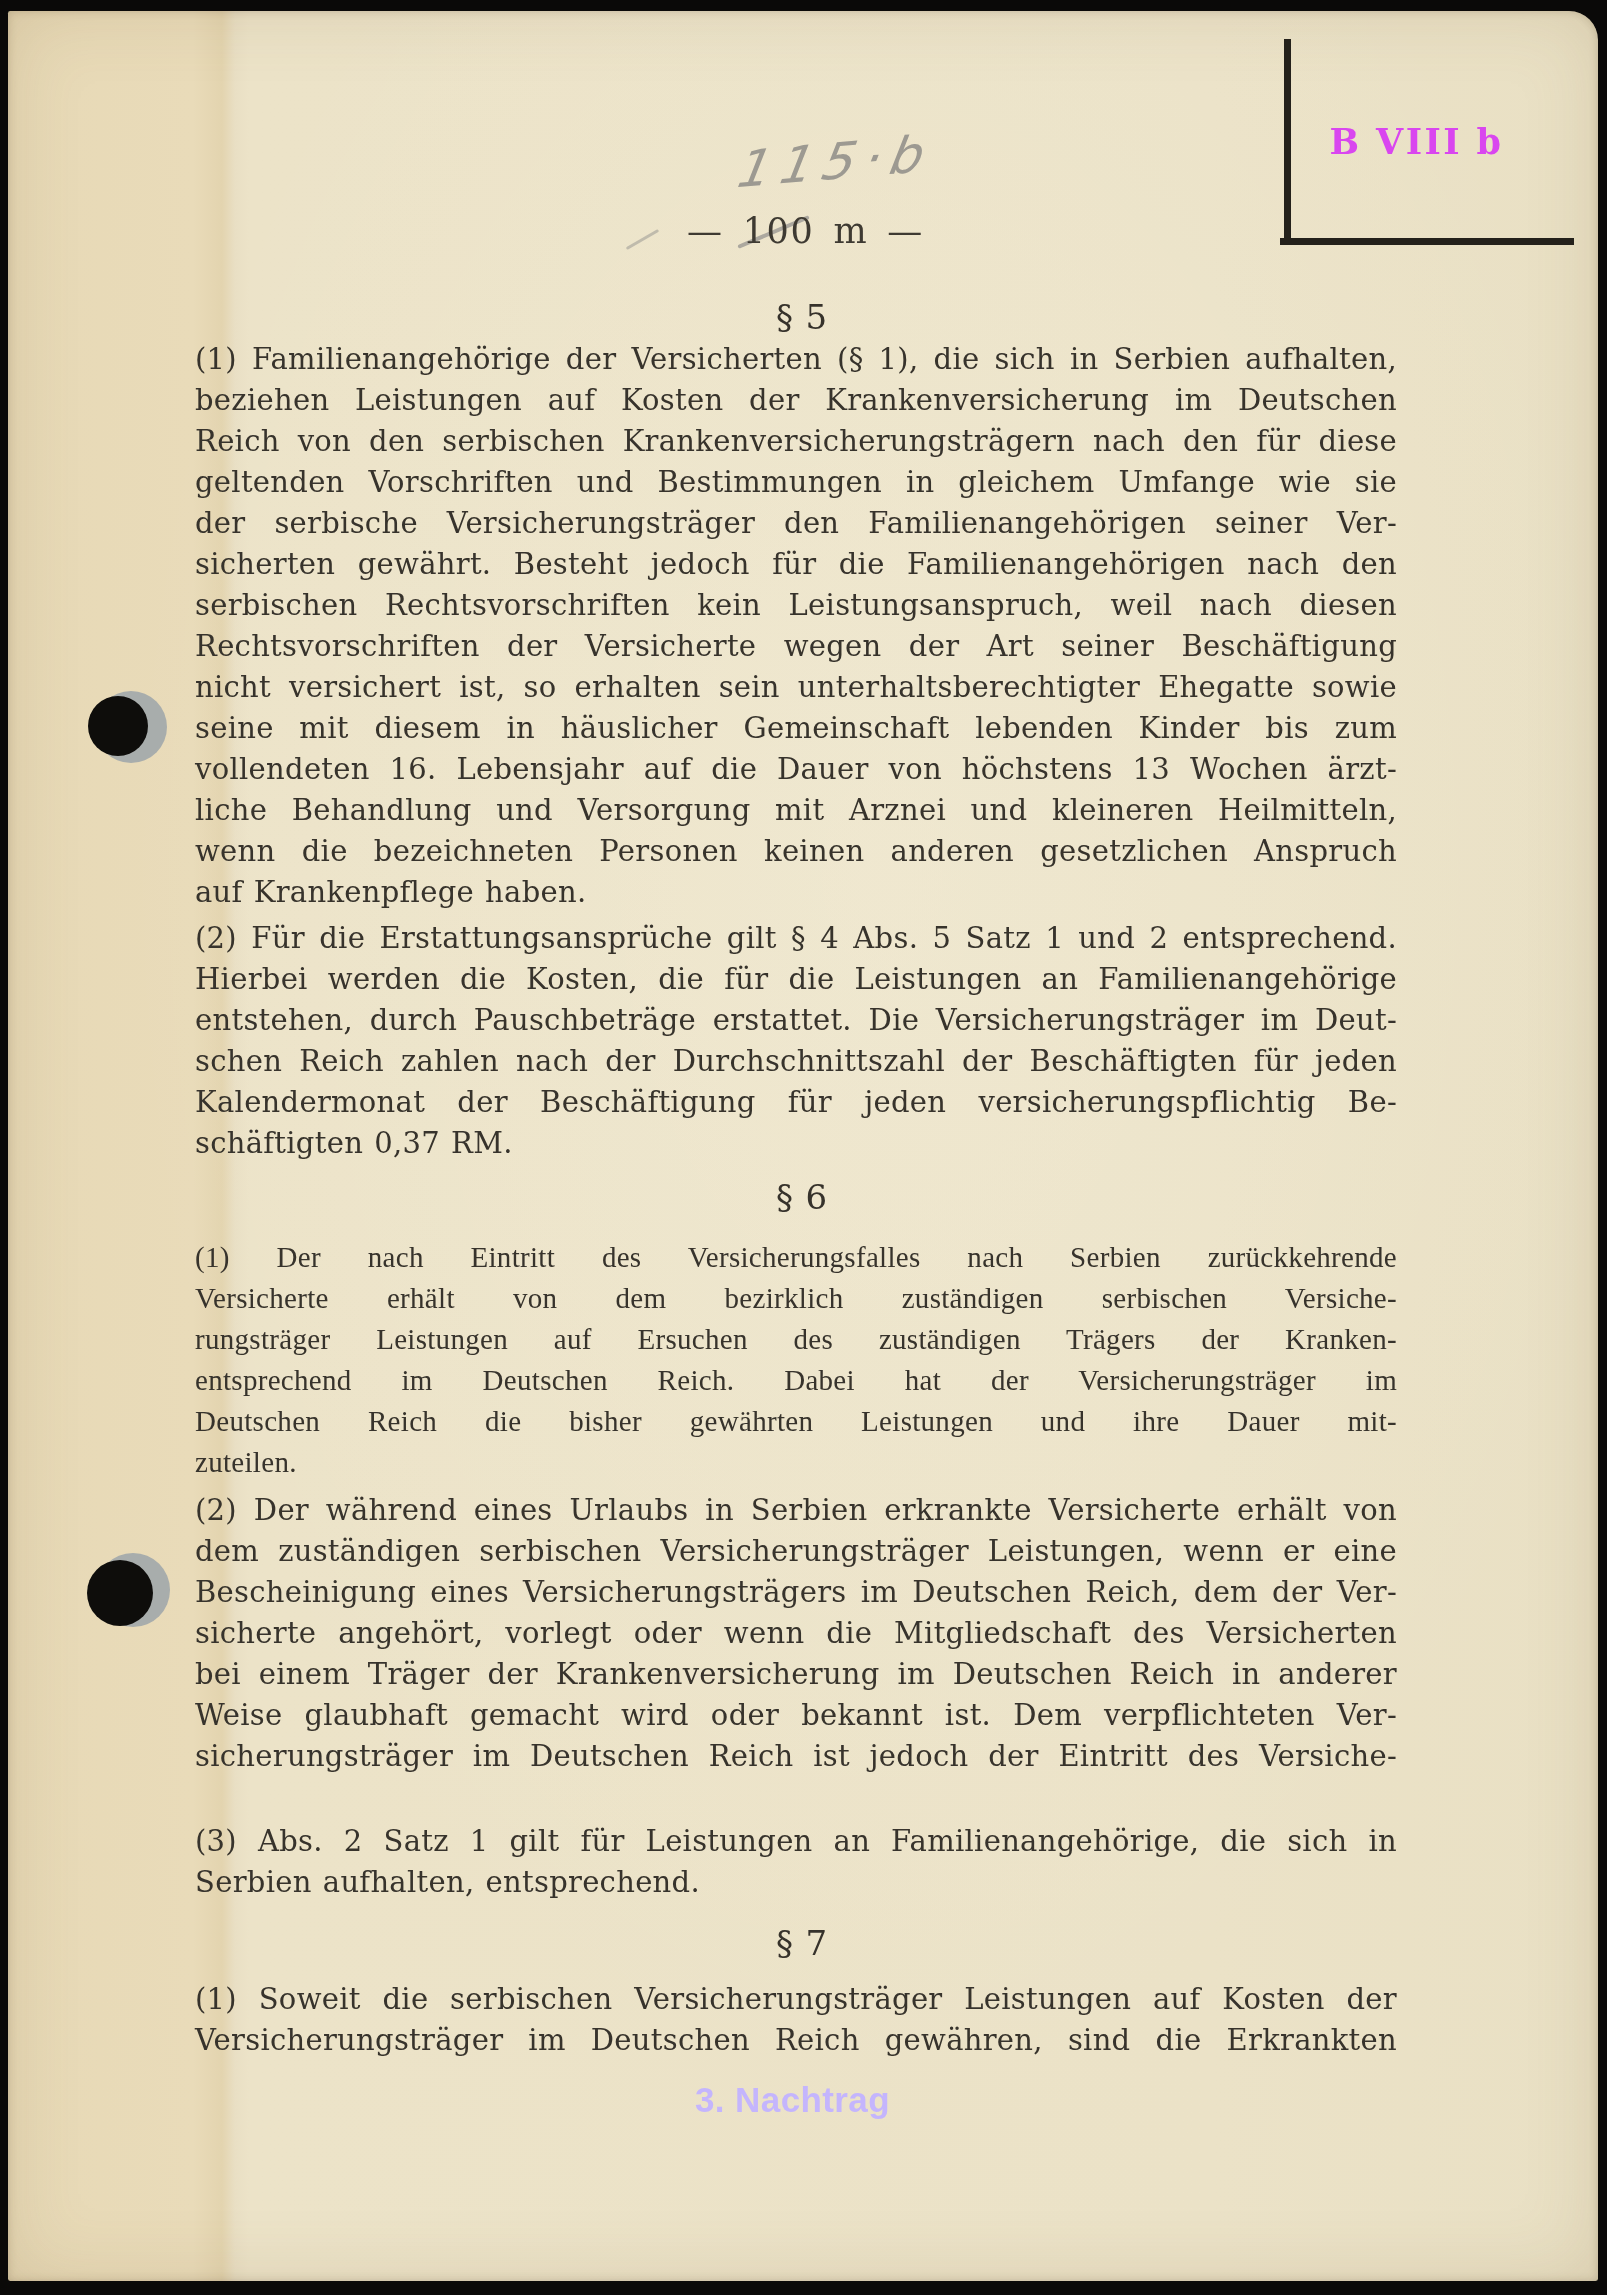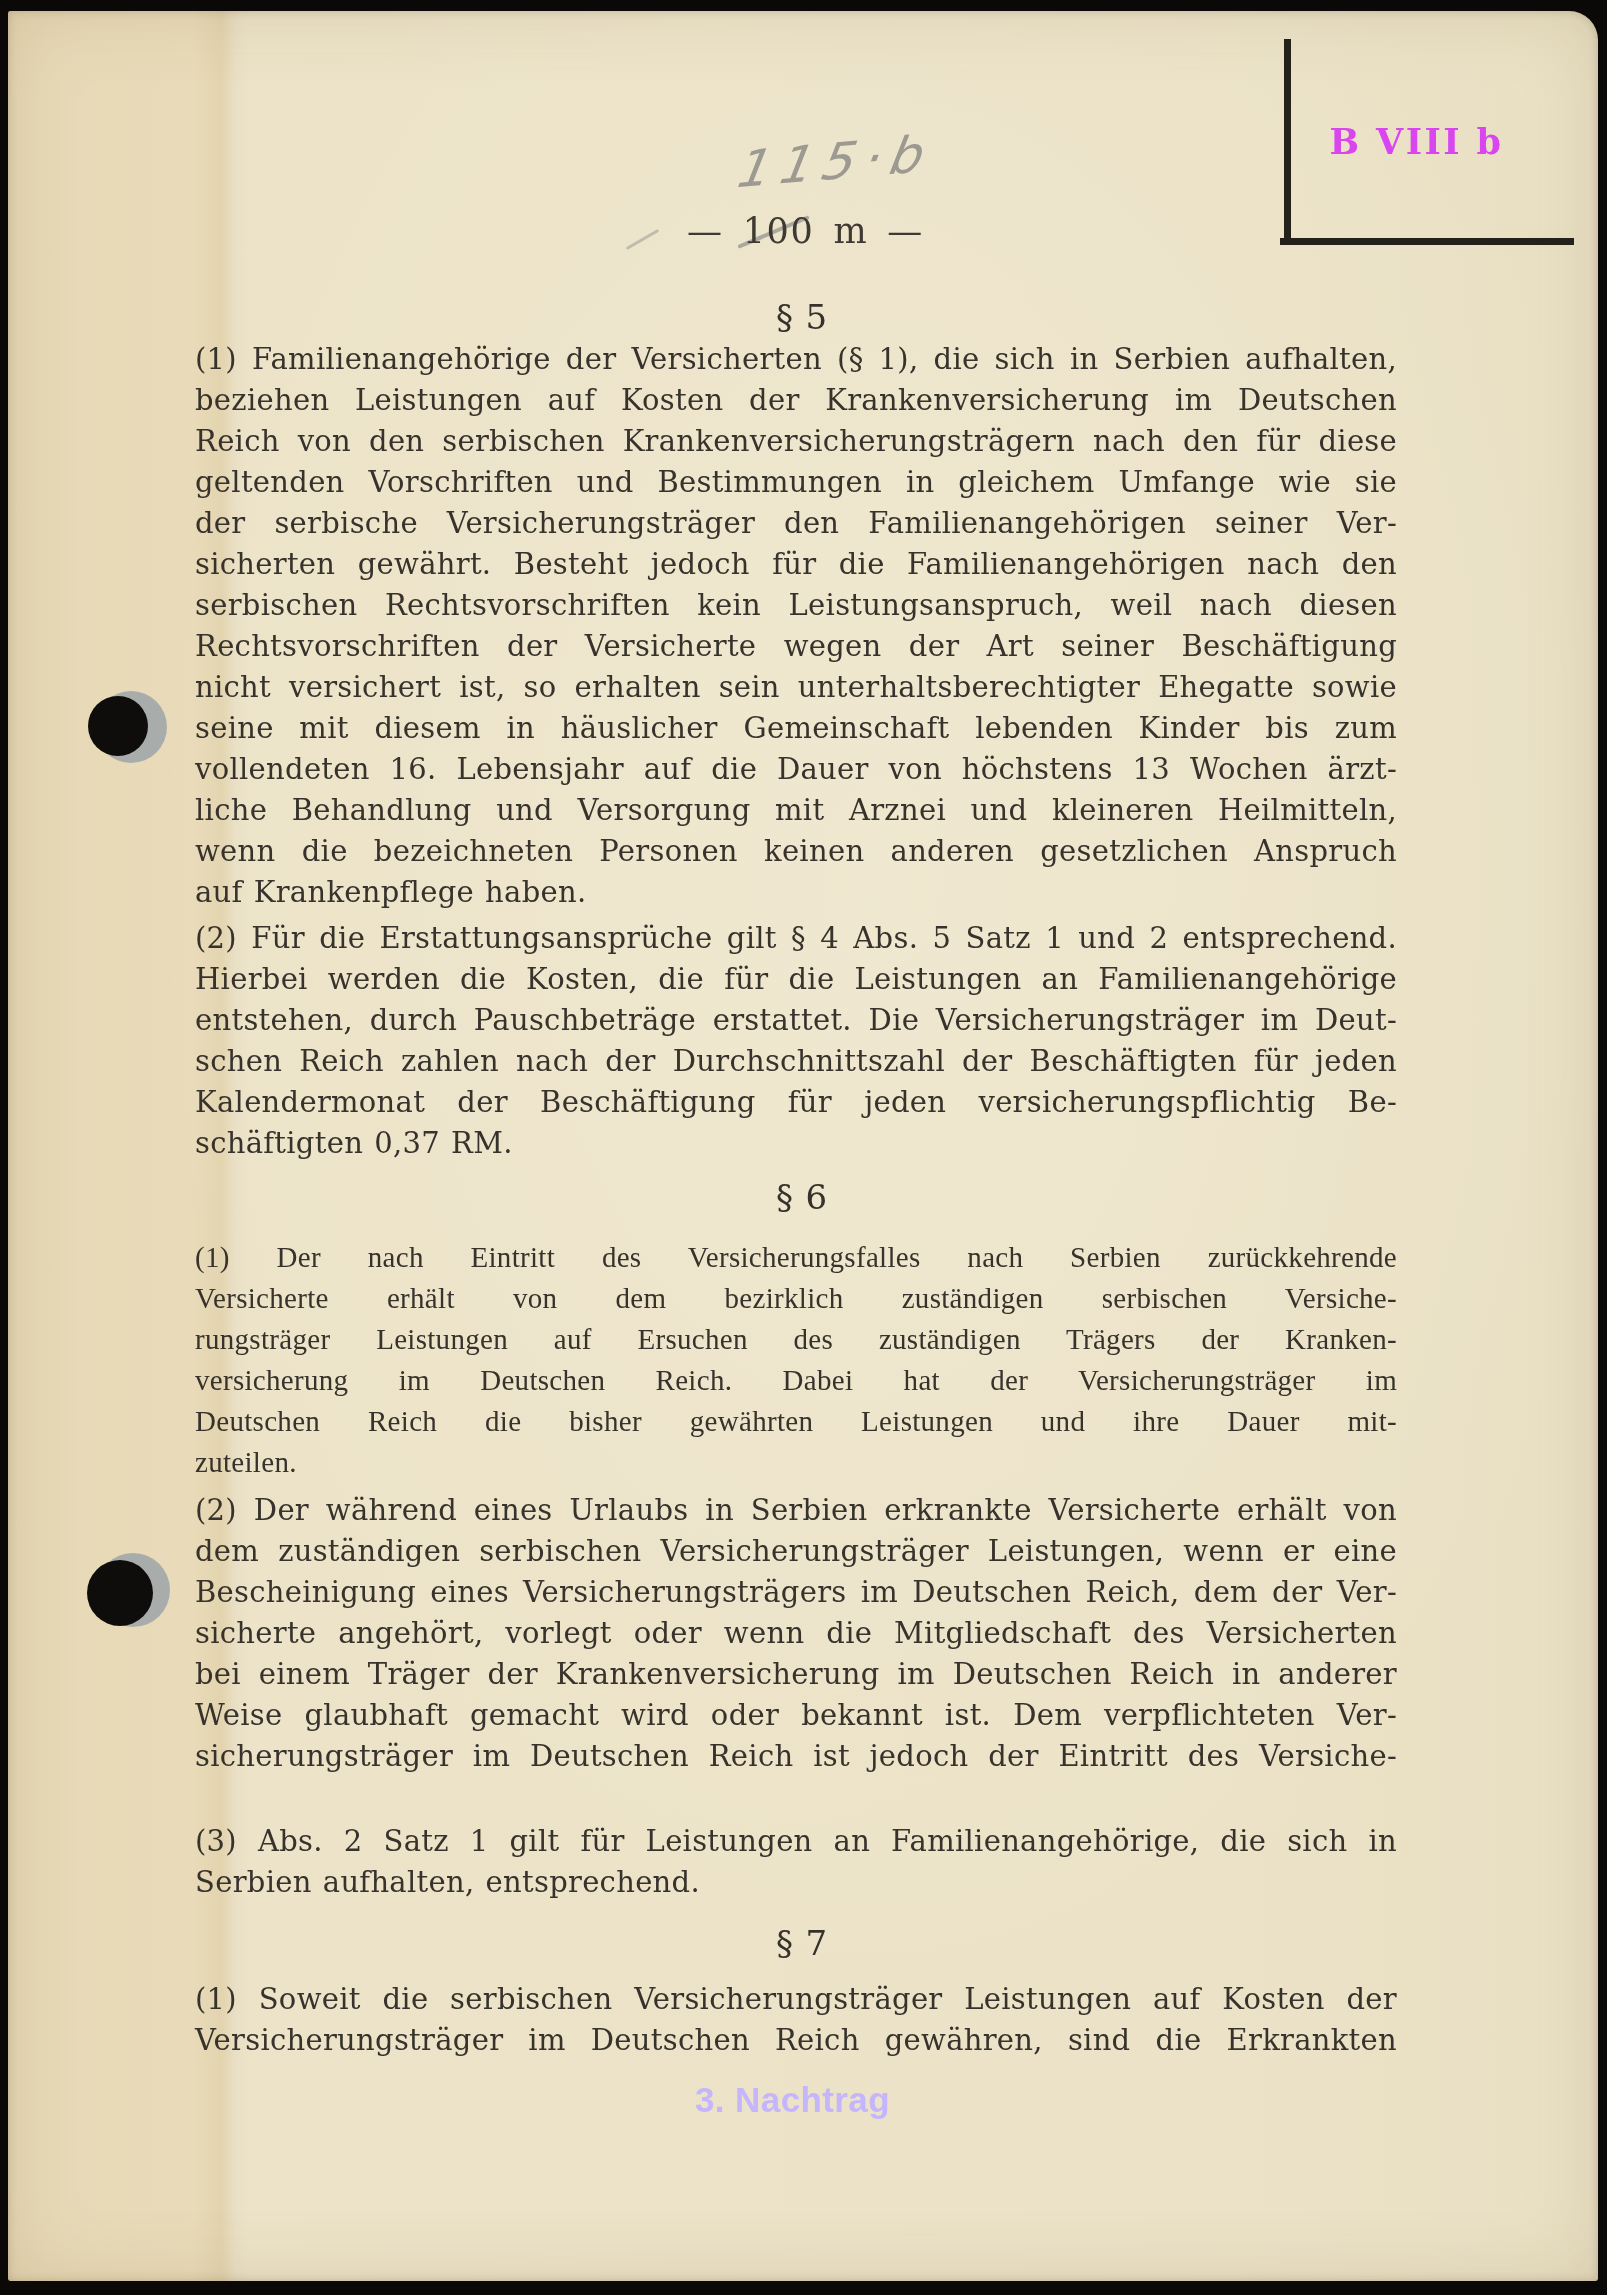--- a/index.html
+++ b/index.html
@@ -127,21 +127,21 @@
         <div class="tline">entstehen, durch Pauschbeträge erstattet. Die Versicherungsträger im Deut-</div>
         <div class="tline">schen Reich zahlen nach der Durchschnittszahl der Beschäftigten für jeden</div>
         <div class="tline">Kalendermonat der Beschäftigung für jeden versicherungspflichtig Be-</div>
         <div class="tline last">schäftigten 0,37 RM.</div>
       </div>
       <div class="heading" style="top: 1177px;">§ 6</div>
       <div class="para" style="top: 1237px; font-family: Liberation Serif, serif;">
         <div class="tline">(1) Der nach Eintritt des Versicherungsfalles nach Serbien zurückkehrende</div>
         <div class="tline">Versicherte erhält von dem bezirklich zuständigen serbischen Versiche-</div>
         <div class="tline">rungsträger Leistungen auf Ersuchen des zuständigen Trägers der Kranken-</div>
-        <div class="tline">versicherung im Deutschen Reich. Dabei hat der Versicherungsträger im</div>
+        <div class="tline">entsprechend im Deutschen Reich. Dabei hat der Versicherungsträger im</div>
         <div class="tline">Deutschen Reich die bisher gewährten Leistungen und ihre Dauer mit-</div>
         <div class="tline last">zuteilen.</div>
       </div>
       <div class="para" style="top: 1490px;">
         <div class="tline">(2) Der während eines Urlaubs in Serbien erkrankte Versicherte erhält von</div>
         <div class="tline">dem zuständigen serbischen Versicherungsträger Leistungen, wenn er eine</div>
         <div class="tline">Bescheinigung eines Versicherungsträgers im Deutschen Reich, dem der Ver-</div>
         <div class="tline">sicherte angehört, vorlegt oder wenn die Mitgliedschaft des Versicherten</div>
         <div class="tline">bei einem Träger der Krankenversicherung im Deutschen Reich in anderer</div>
         <div class="tline">Weise glaubhaft gemacht wird oder bekannt ist. Dem verpflichteten Ver-</div>

